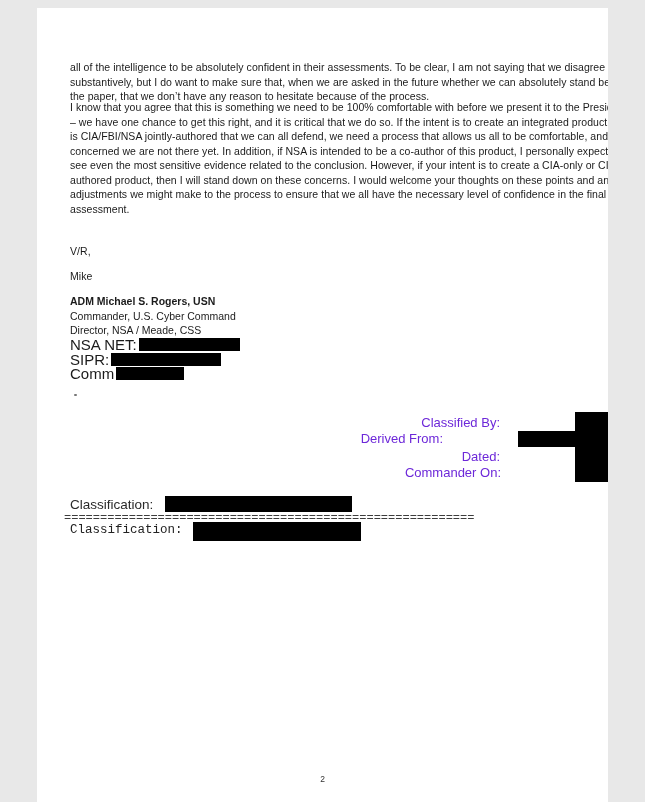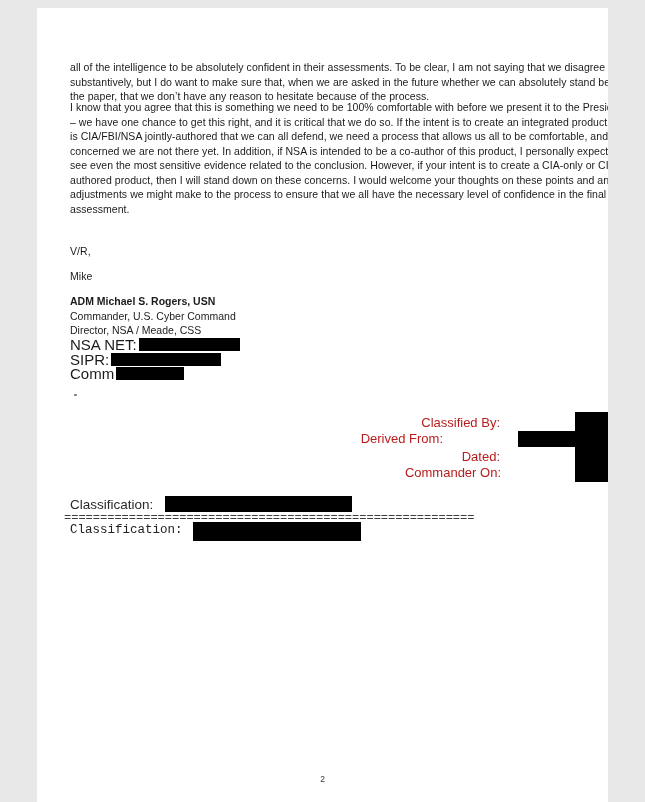--- a/index.html
+++ b/index.html
@@ -23,21 +23,21 @@
   .sigline{font-size:10.5px;line-height:14.5px;white-space:pre;}
   .sig-name{font-weight:bold;}
   .contact-row{display:flex;align-items:center;height:14.5px;}
   .contact-row .lbl{font-size:15px;white-space:pre;}
   .redact{position:absolute;background:#000;}
   .bar{background:#000;display:inline-block;}
   .cls-label{
     position:absolute;
     font-size:13px;
     line-height:15px;
-    color:#b91c1c;
+    color:#6d28d9;
     white-space:pre;
   }
   .footer-label-sans{
     position:absolute;
     font-size:13.5px;
     color:#2a2a2a;
     white-space:pre;
   }
   .separator{
     position:absolute;

